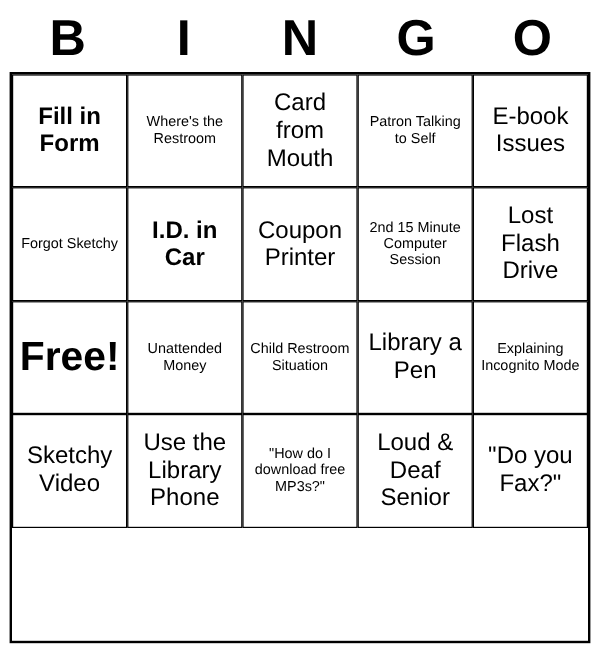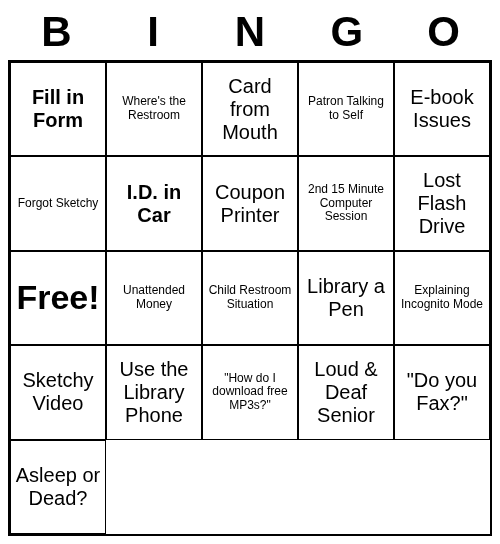--- a/index.html
+++ b/index.html
@@ -143,16 +143,13 @@
     </div>
     <div class="bingo-cell">
       <span class="cell-small">"How do I download free MP3s?"</span>
     </div>
     <div class="bingo-cell">
       <span class="cell-medium">Loud &amp; Deaf Senior</span>
     </div>
     <div class="bingo-cell">
       <span class="cell-medium">"Do you Fax?"</span>
     </div>
-    <div class="bingo-cell">
-      <span class="cell-medium">Asleep or Dead?</span>
-    </div>
   </div>
 
 </body></html>

